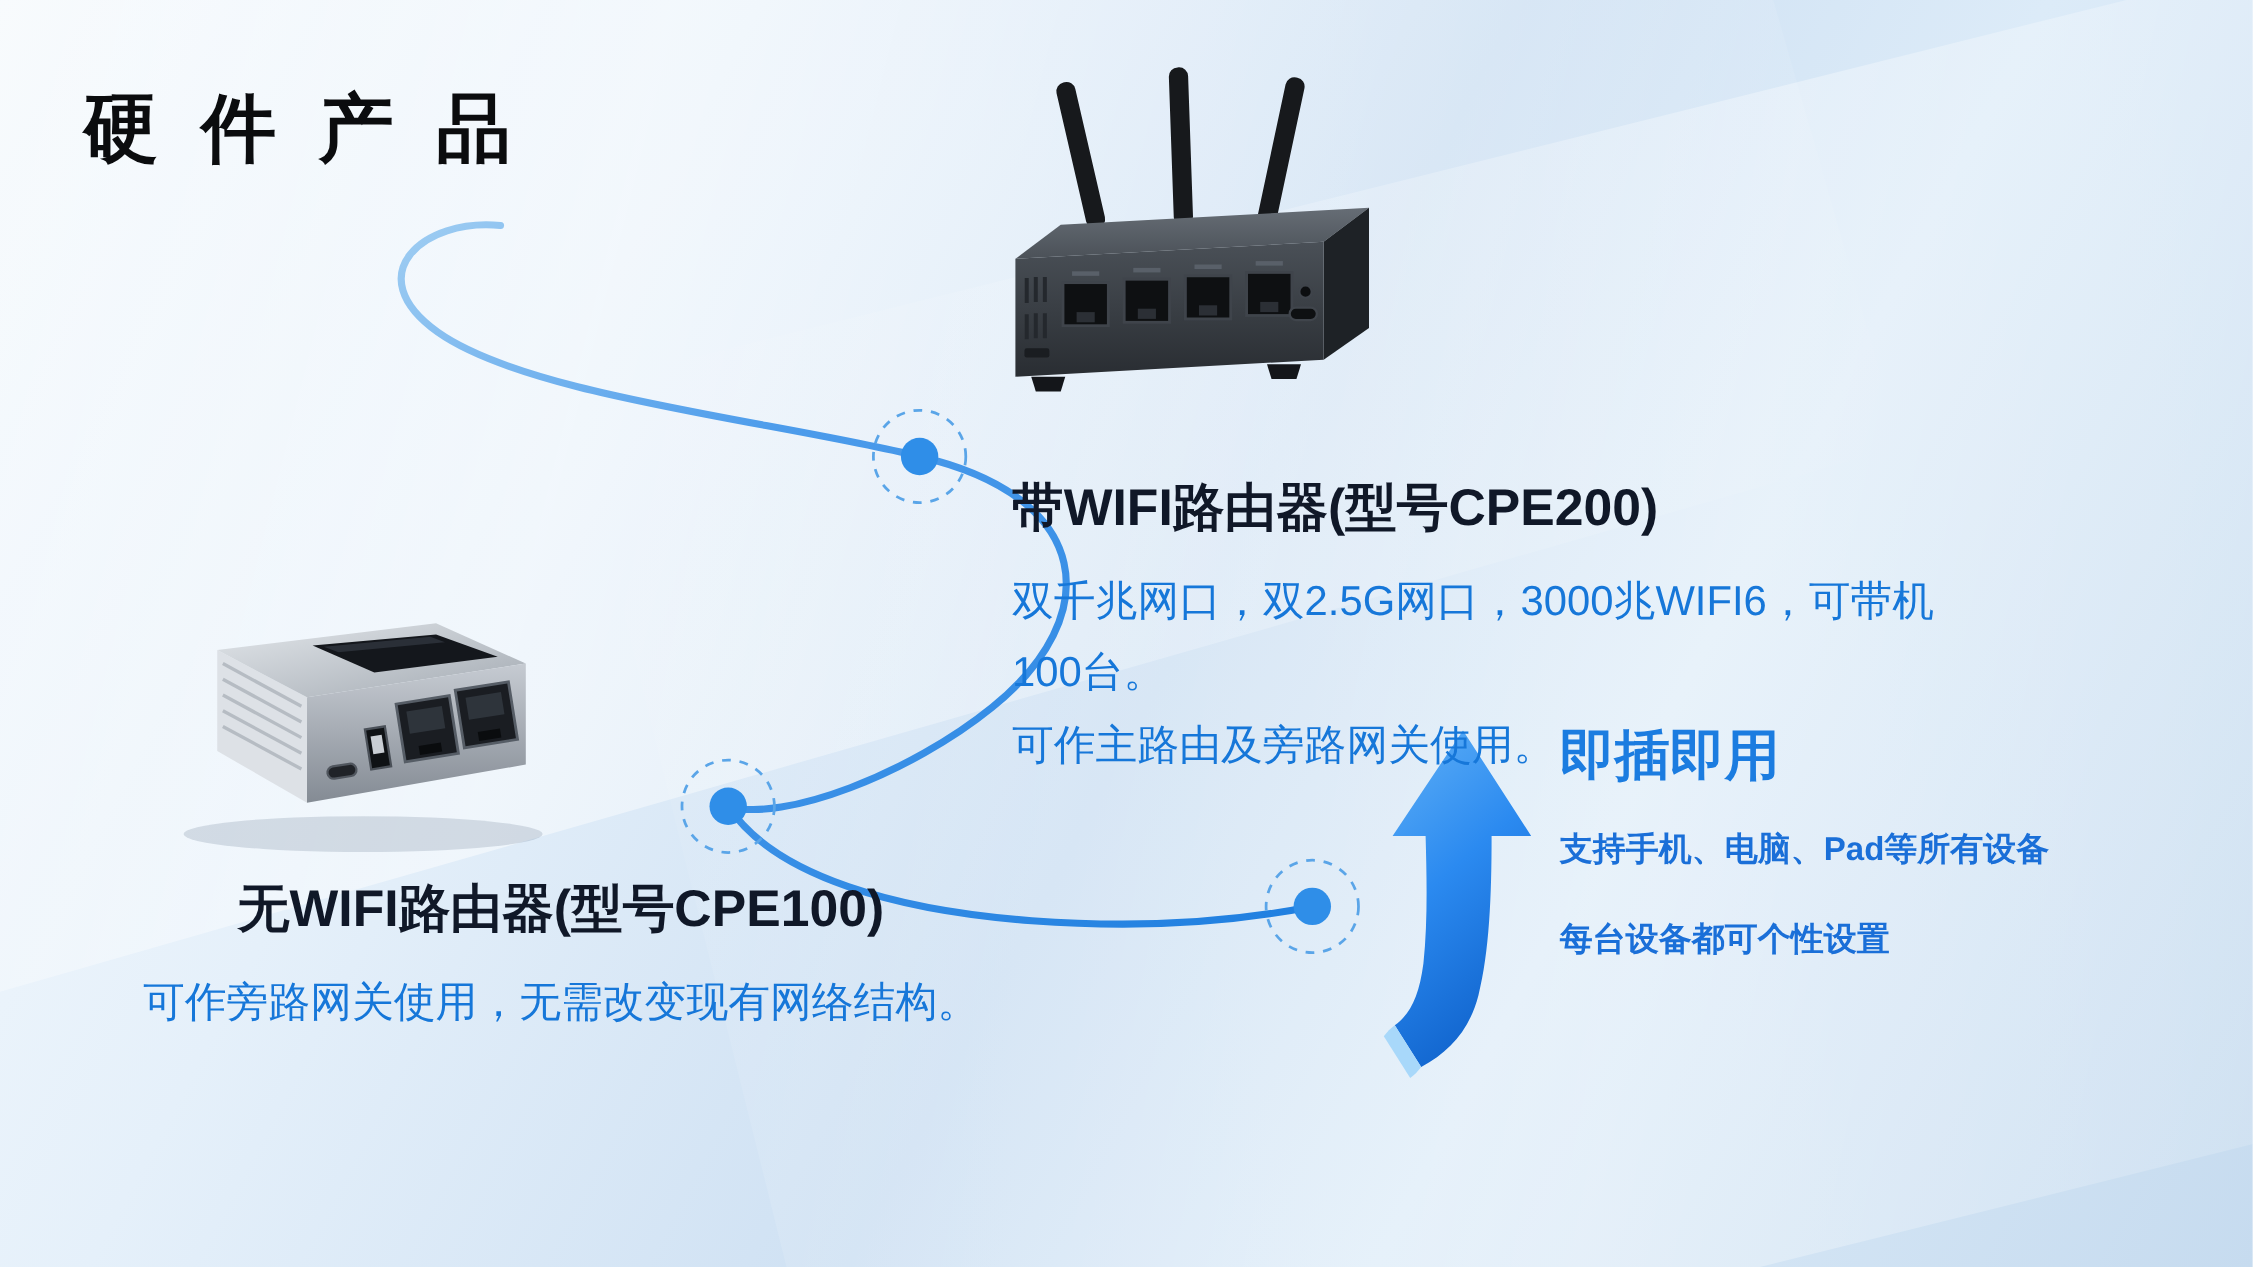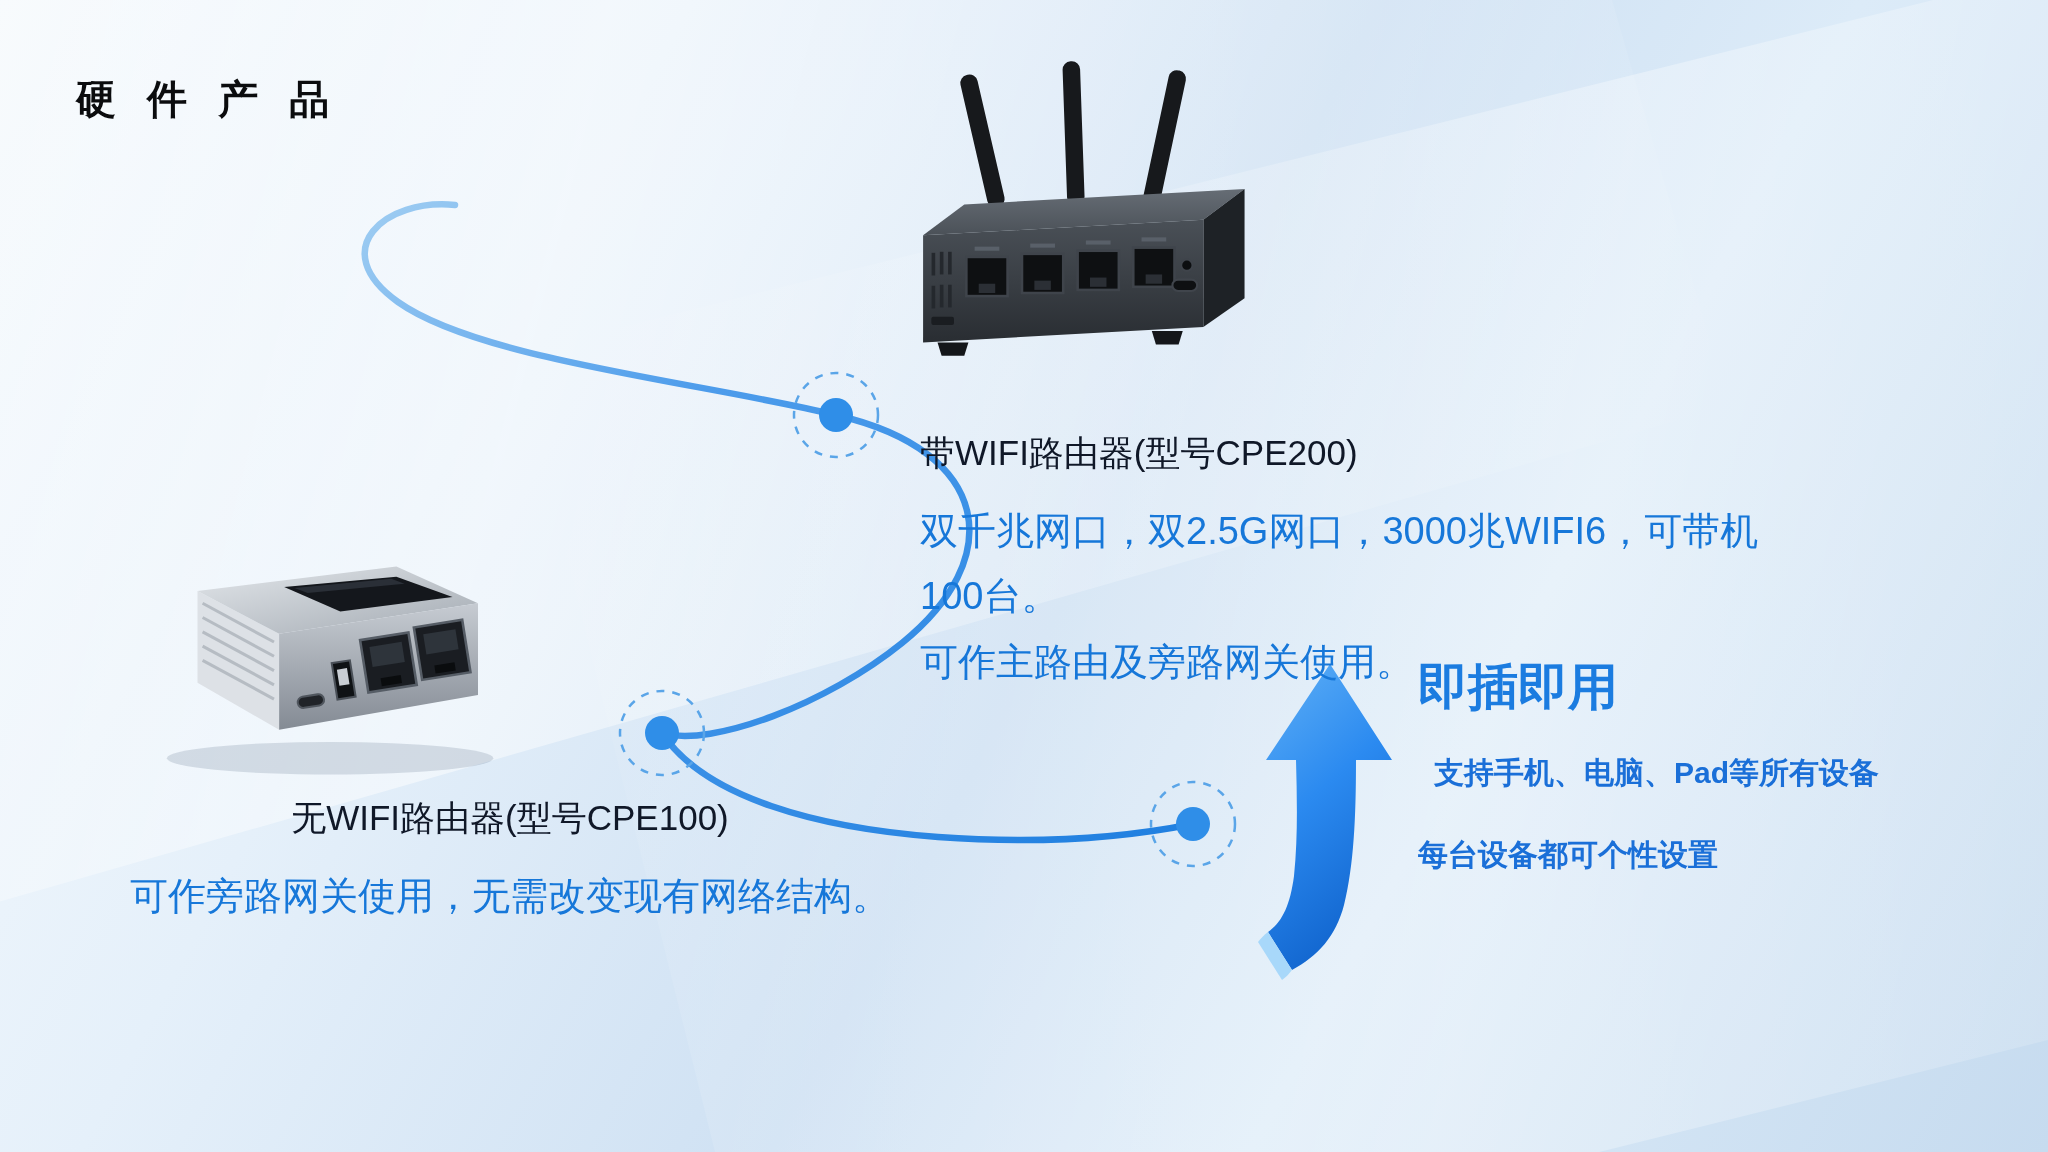--- a/index.html
+++ b/index.html
@@ -29,21 +29,21 @@
     position: absolute;
     right: -20%; top: 10%;
     width: 90%; height: 90%;
     background: linear-gradient(115deg, rgba(255,255,255,0) 0%, rgba(255,255,255,0.35) 50%, rgba(255,255,255,0) 100%);
     transform: rotate(-14deg);
     pointer-events: none;
   }
   .page-title {
     position: absolute;
     left: 76px; top: 72px;
-    font-size: 40px;
+    font-size: 68px;
     font-weight: 800;
     letter-spacing: 10px;
     color: #0b0c0e;
     z-index: 5;
   }
   .connector-layer {
     position: absolute;
     inset: 0;
     width: 100%; height: 100%;
     z-index: 1;
@@ -54,22 +54,22 @@
     z-index: 3;
   }
   .device svg { width: 100%; height: 100%; display: block; }
   .device-cpe200 { left: 890px; top: 55px; width: 400px; height: 340px; }
   .device-cpe100 { left: 140px; top: 540px; width: 370px; height: 255px; }
   .product-block {
     position: absolute;
     z-index: 4;
   }
   .product-block .product-name {
-    font-size: 35px;
-    font-weight: 400;
+    font-size: 47px;
+    font-weight: 700;
     color: #101828;
     margin-bottom: 22px;
   }
   .product-block .product-spec {
     font-size: 38px;
     font-weight: 500;
     color: #1677d9;
     line-height: 1.72;
   }
   .block-cpe200 { left: 920px; top: 430px; width: 900px; }
@@ -93,21 +93,21 @@
     color: #1b7ce0;
     line-height: 1;
   }
   .benefits .headline + .headline { margin-top: 80px; }
   .benefits .detail {
     font-size: 30px;
     font-weight: 700;
     color: #1a6fd8;
     line-height: 1;
   }
-  .benefits .detail-first { margin-top: 46px; margin-left: 16px; }
+  .benefits .detail-first { margin-top: 46px; }
   .benefits .detail + .detail { margin-top: 52px; }
 </style>
 </head>
 <body>
 
 <div class="canvas">
 
   <svg class="connector-layer" viewBox="0 0 2048 1152" aria-hidden="true">
     <defs>
       <linearGradient id="cableGrad" x1="0" y1="0" x2="1" y2="1">

